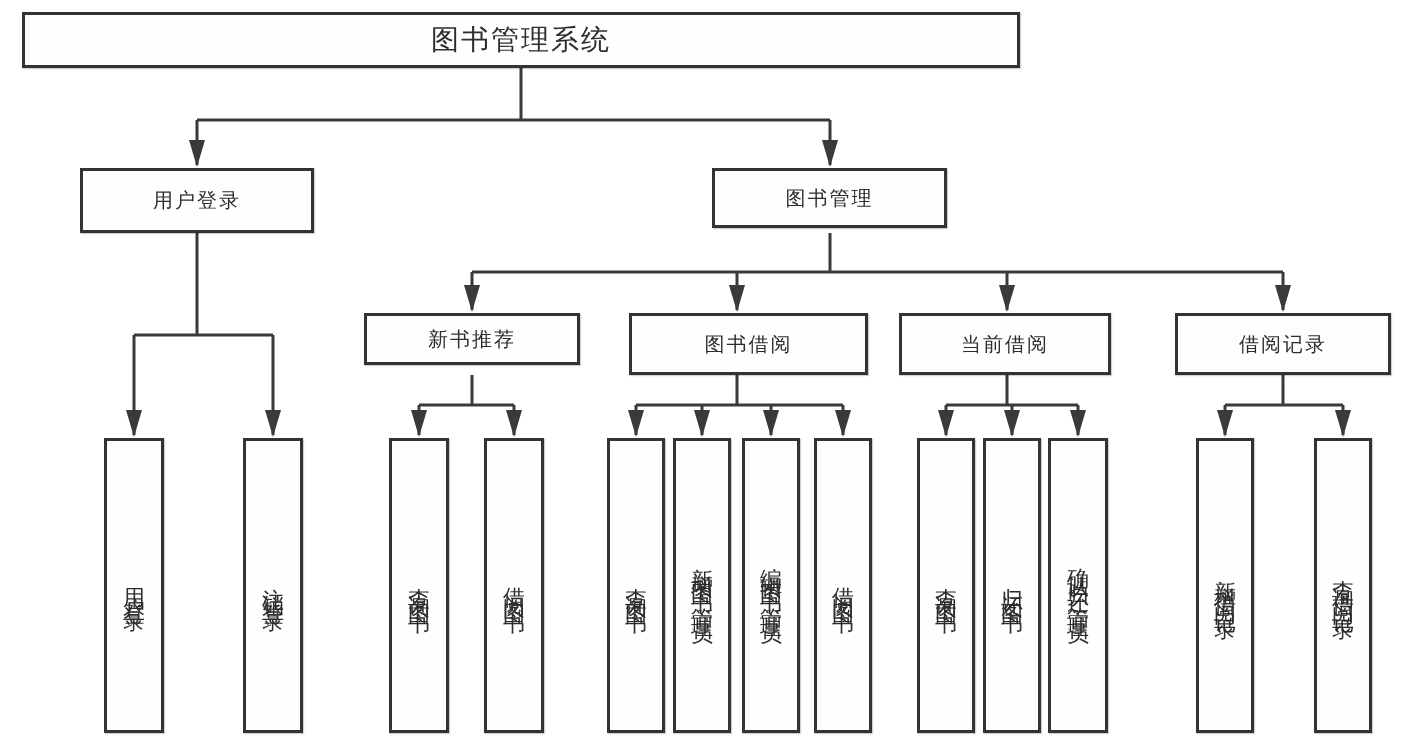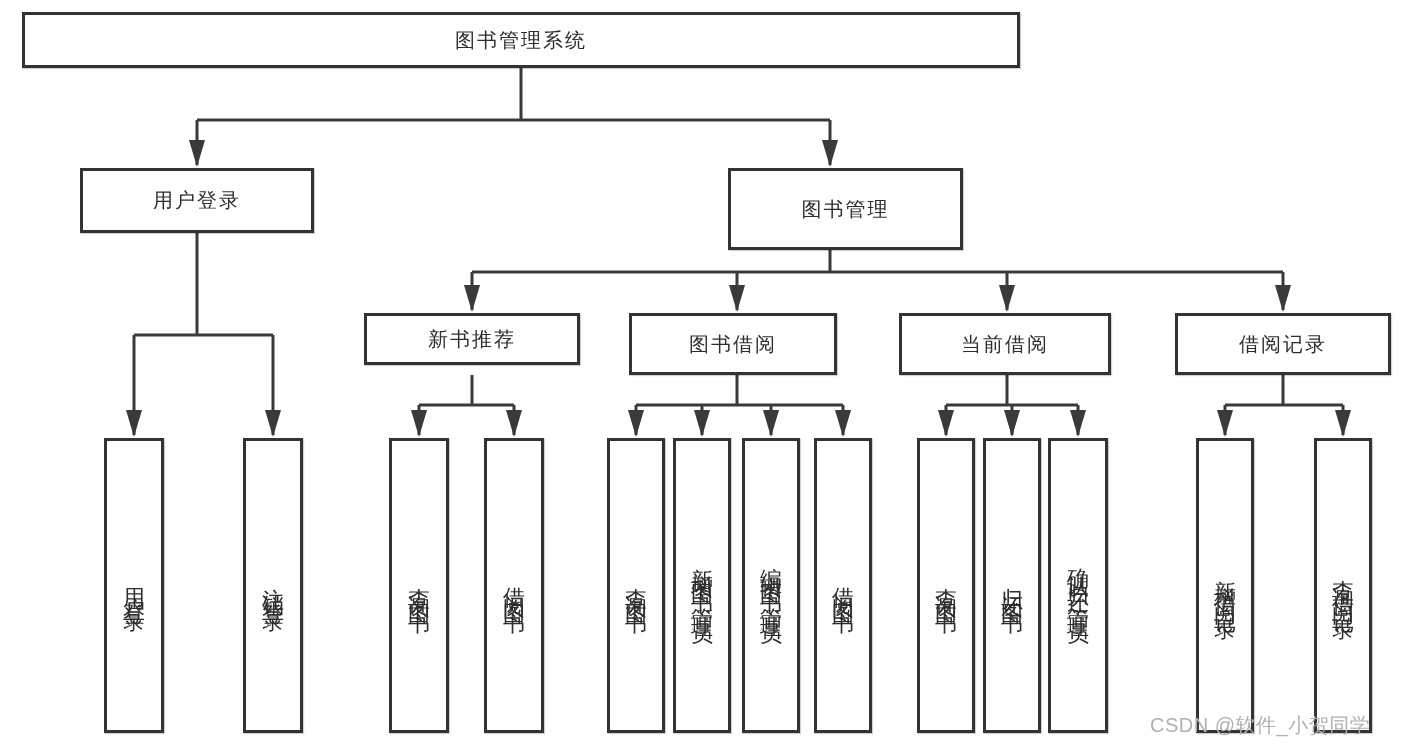--- a/index.html
+++ b/index.html
@@ -10,21 +10,21 @@
   .wires{position:absolute;left:0;top:0;z-index:1;}
   .wire{fill:none;stroke:#3a3a3a;stroke-width:3;}
   .arrow{fill:#3a3a3a;stroke:none;}
   .node{
     position:absolute;box-sizing:border-box;z-index:2;
     border:3px solid #333333;background:#fefefe;color:#2d2d2d;
     display:flex;align-items:center;justify-content:center;
     box-shadow:1px 1px 1px rgba(0,0,0,0.18);
   }
   .hbox .label{font-size:20px;letter-spacing:2px;white-space:nowrap;}
-  .root .label{font-size:20px;letter-spacing:2px;}
+  .root .label{font-size:28px;letter-spacing:2px;}
   .vbox .vtext{
     writing-mode:vertical-rl;text-orientation:mixed;
     font-size:22px;letter-spacing:8px;line-height:1;white-space:nowrap;
   }
   .watermark{
     position:absolute;left:1150px;top:712px;z-index:3;
     color:#b0b0b0;font-size:20px;letter-spacing:0.5px;white-space:nowrap;
   }
 </style>
 </head>
@@ -88,28 +88,28 @@
     <polygon class="arrow" points="1343,437 1335,410 1351,410"></polygon>
   </svg>
 
   <div class="node hbox root" style="left:22px;top:12px;width:998px;height:56px">
     <span class="label">图书管理系统</span>
   </div>
 
   <div class="node hbox" style="left:80px;top:168px;width:234px;height:65px">
     <span class="label">用户登录</span>
   </div>
-  <div class="node hbox" style="left:728px;top:168px;width:235px;height:82px">
+  <div class="node hbox" style="left:712px;top:168px;width:235px;height:60px">
     <span class="label">图书管理</span>
   </div>
 
   <div class="node hbox" style="left:364px;top:313px;width:216px;height:52px">
     <span class="label">新书推荐</span>
   </div>
-  <div class="node hbox" style="left:629px;top:313px;width:208px;height:62px">
+  <div class="node hbox" style="left:629px;top:313px;width:239px;height:62px">
     <span class="label">图书借阅</span>
   </div>
   <div class="node hbox" style="left:899px;top:313px;width:212px;height:62px">
     <span class="label">当前借阅</span>
   </div>
   <div class="node hbox" style="left:1175px;top:313px;width:216px;height:62px">
     <span class="label">借阅记录</span>
   </div>
 
   <div class="node vbox" style="left:104px;top:438px;width:60px;height:295px">
@@ -149,15 +149,14 @@
     <span class="vtext">确认归还（管理员）</span>
   </div>
 
   <div class="node vbox" style="left:1196px;top:438px;width:58px;height:295px">
     <span class="vtext">新增借阅记录</span>
   </div>
   <div class="node vbox" style="left:1314px;top:438px;width:58px;height:295px">
     <span class="vtext">查询借阅记录</span>
   </div>
 
-  <div class="watermark">CSDN @软件_小贺同学</div>
 
 </div>
 
 </body></html>

